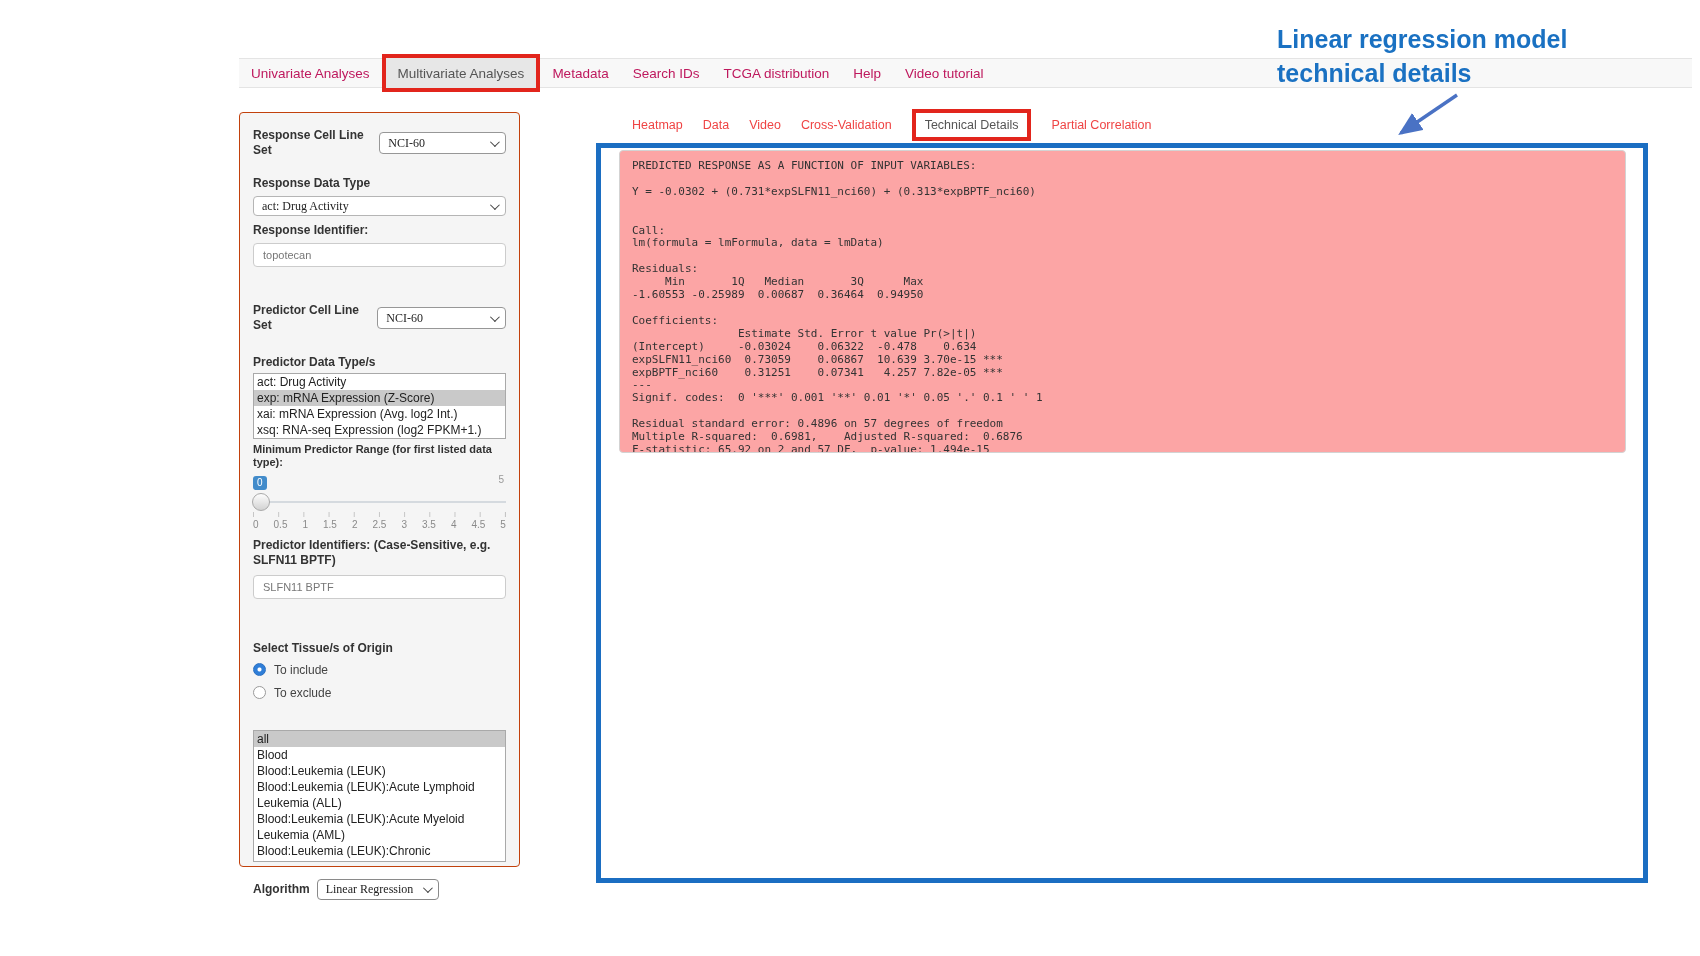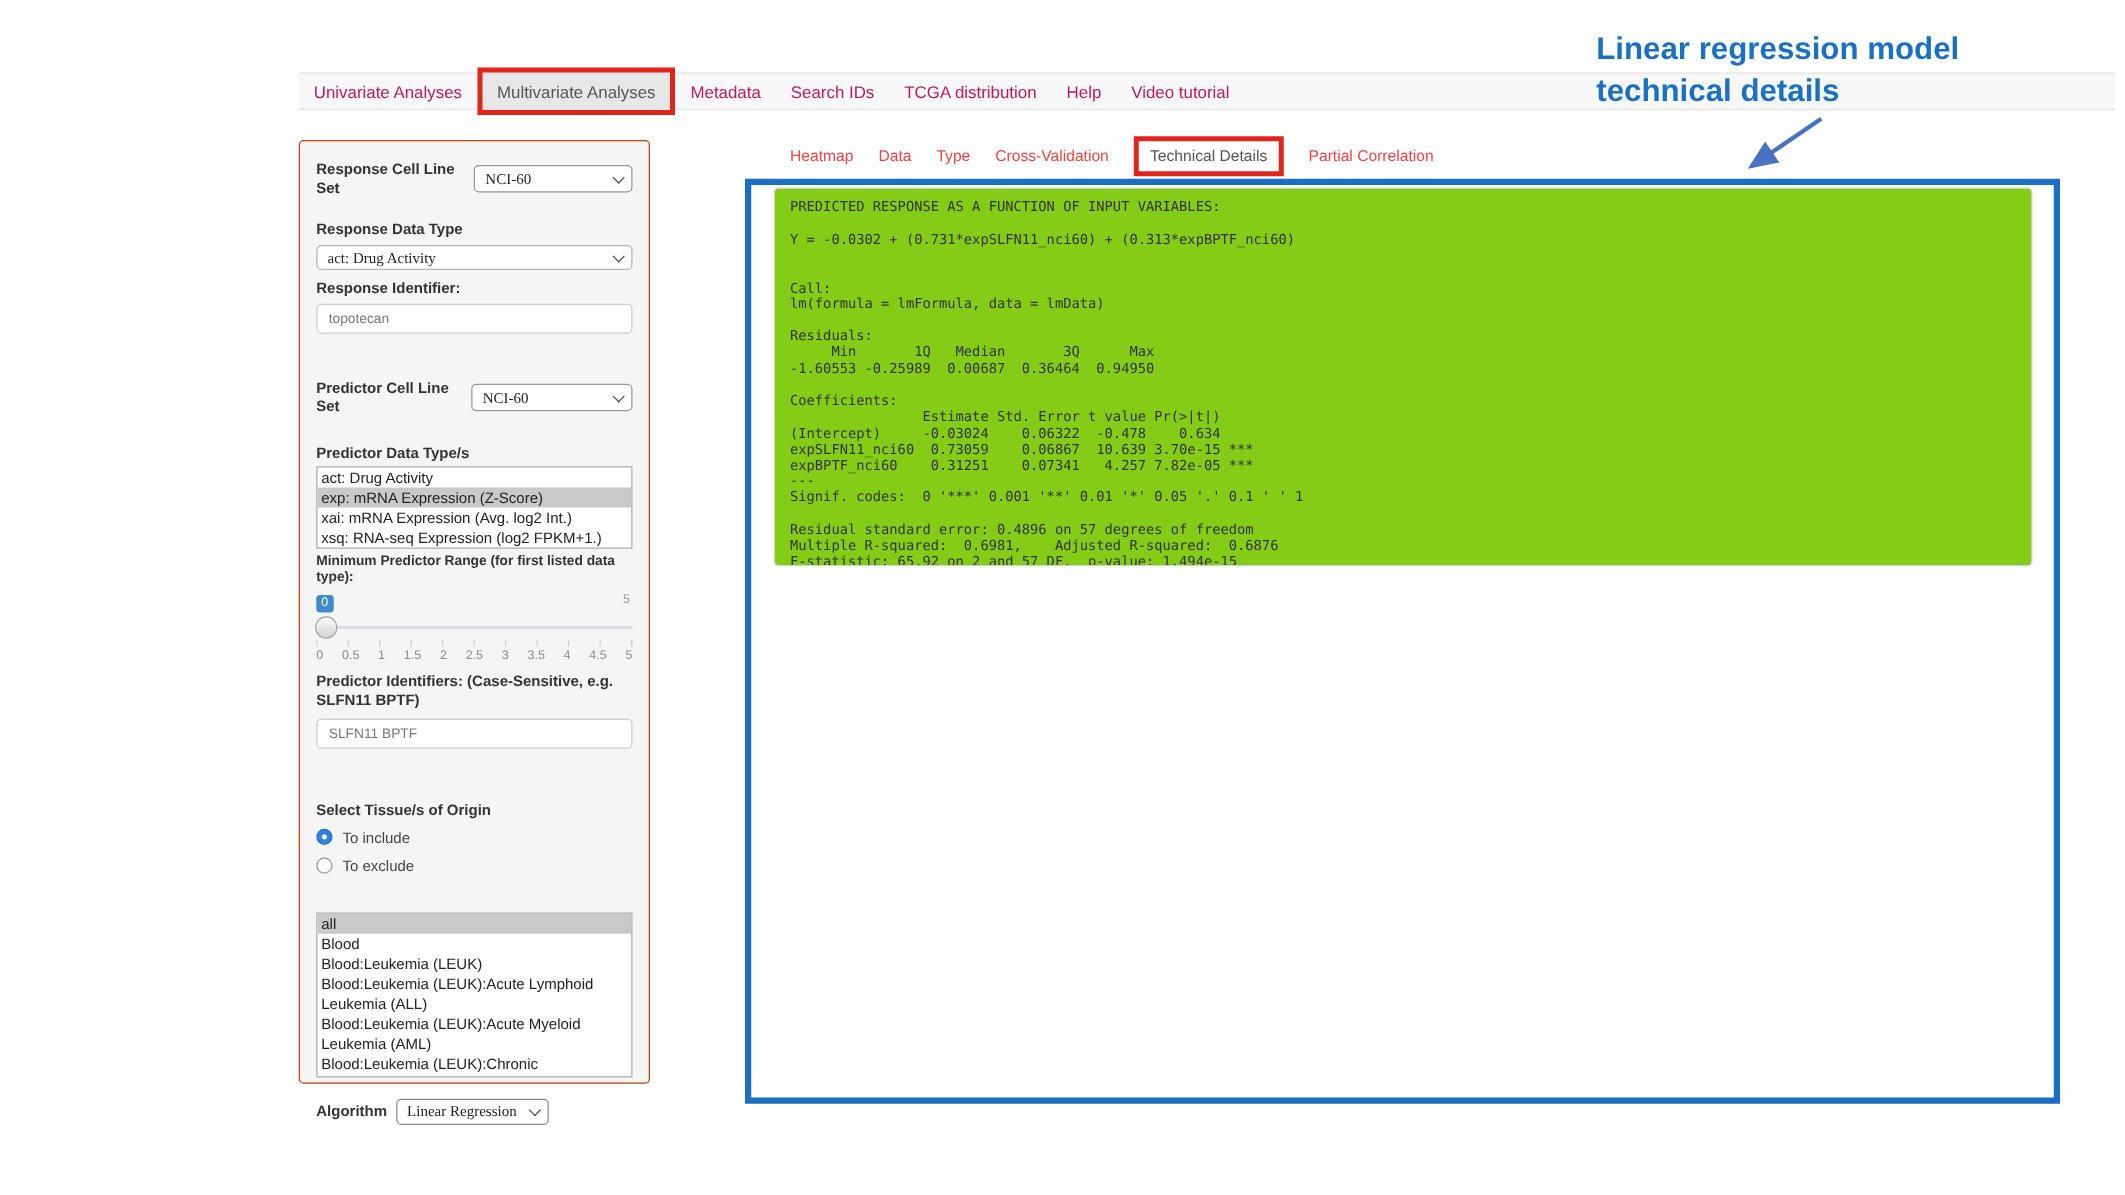--- a/index.html
+++ b/index.html
@@ -57,21 +57,21 @@
 
   
   .tabs { position:absolute; left:632px; top:106px; height:38px; display:flex; align-items:center; gap:20px; z-index:3; }
   .tab { font-size:12.5px; color:#ef4444; cursor:pointer; white-space:nowrap; }
   .tab.active { color:#555; border:4px solid #e2251c; padding:5px 9px; background:#fff; }
 
   
   .result-box { position:absolute; left:596px; top:143px; width:1052px; height:740px;
                 border:5px solid #1b6ec2; background:#fff; }
   .output-panel { position:absolute; left:18px; top:2px; width:1007px; height:303px;
-                  background:#84cc16; border:1px solid #d3d3d3; border-radius:4px; padding:9px 12px; overflow:hidden; }
+                  background:#fca5a5; border:1px solid #d3d3d3; border-radius:4px; padding:9px 12px; overflow:hidden; }
   pre.mono { font-family:"DejaVu Sans Mono","Liberation Mono",monospace; font-size:11px; line-height:12.9px; color:#333; }
 </style>
 </head>
 <body>
 
 <div class="navbar">
   <div class="nav-item">Univariate Analyses</div>
   <div class="nav-item active">Multivariate Analyses</div>
   <div class="nav-item">Metadata</div>
   <div class="nav-item">Search IDs</div>
@@ -179,21 +179,21 @@
       <span>Linear Regression</span>
       <span class="chev"></span>
     </div>
   </div>
 
 </div>
 
 <div class="tabs">
   <div class="tab">Heatmap</div>
   <div class="tab">Data</div>
-  <div class="tab">Type</div>
+  <div class="tab">Video</div>
   <div class="tab">Cross-Validation</div>
   <div class="tab active">Technical Details</div>
   <div class="tab">Partial Correlation</div>
 </div>
 
 <div class="result-box">
   <div class="output-panel">
     <pre class="mono">PREDICTED RESPONSE AS A FUNCTION OF INPUT VARIABLES:
 
 Y = -0.0302 + (0.731*expSLFN11_nci60) + (0.313*expBPTF_nci60)

